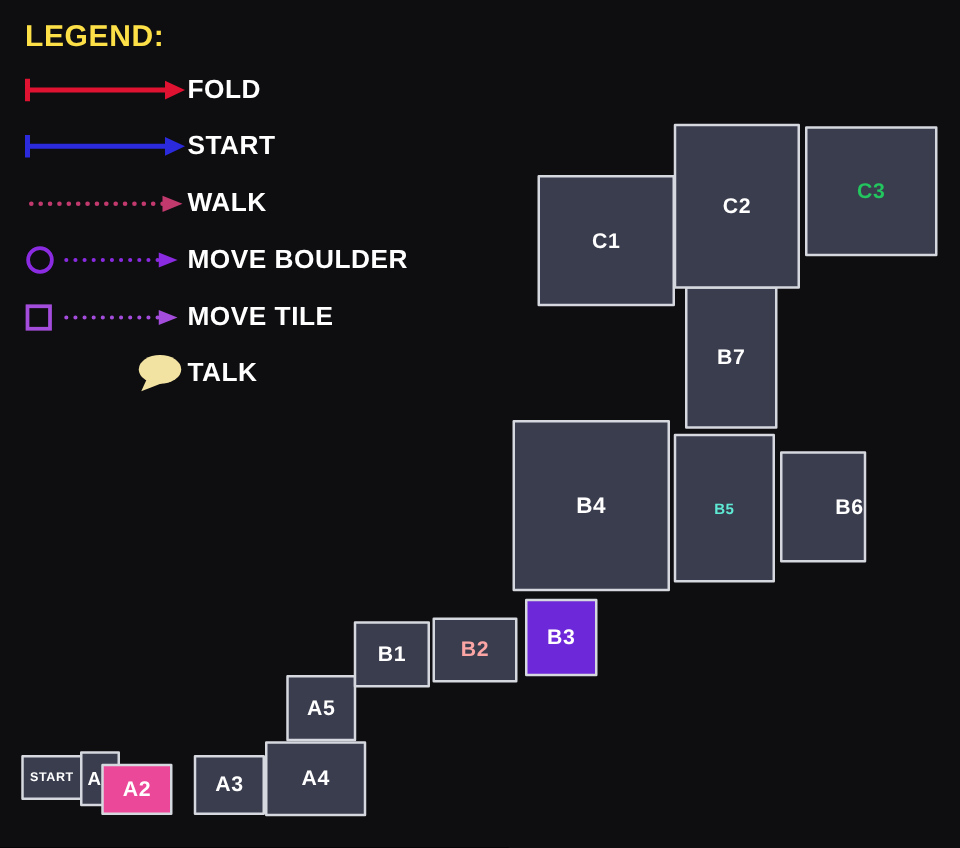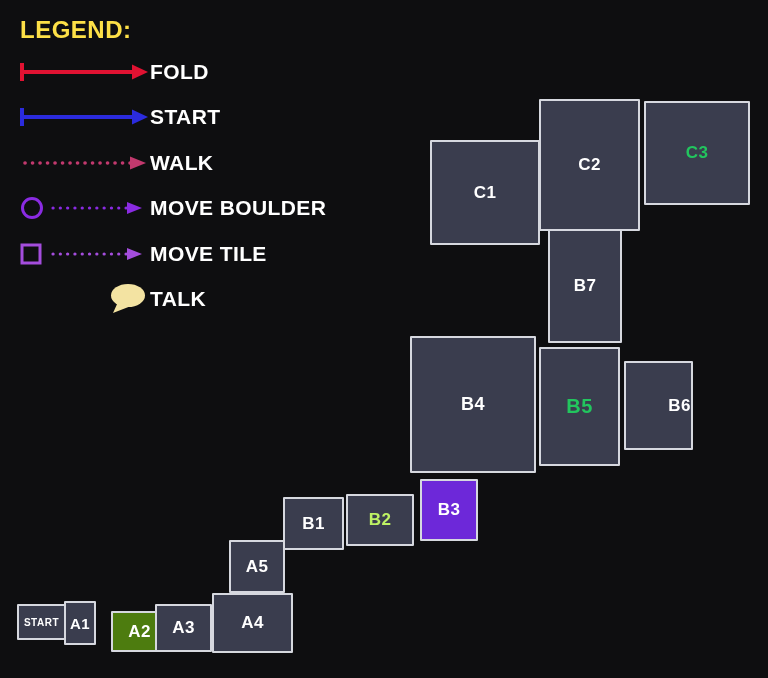--- a/index.html
+++ b/index.html
@@ -96,46 +96,46 @@
     </div>
   </div>
 
   <div class="map">
       <div class="tile" style="left: 17px; top: 604px; width: 49px; height: 36px; background: rgb(58, 61, 78); border-color: rgb(214, 216, 223);">
         <span class="tile-label" style="font-size: 10px; color: rgb(255, 255, 255);">START</span>
       </div>
       <div class="tile" style="left: 64px; top: 601px; width: 32px; height: 44px; background: rgb(58, 61, 78); border-color: rgb(214, 216, 223);">
         <span class="tile-label" style="font-size: 15px; color: rgb(255, 255, 255);">A1</span>
       </div>
-      <div class="tile" style="left: 111px; top: 611px; width: 57px; height: 41px; background: #4d7c0f; border-color: rgb(214, 216, 223);">
+      <div class="tile" style="left: 81px; top: 611px; width: 57px; height: 41px; background: #ec4899; border-color: rgb(214, 216, 223);">
         <span class="tile-label" style="font-size: 17px; color: rgb(255, 255, 255);">A2</span>
       </div>
       <div class="tile" style="left: 155px; top: 604px; width: 57px; height: 48px; background: rgb(58, 61, 78); border-color: rgb(214, 216, 223);">
         <span class="tile-label" style="font-size: 17px; color: rgb(255, 255, 255);">A3</span>
       </div>
       <div class="tile" style="left: 212px; top: 593px; width: 81px; height: 60px; background: rgb(58, 61, 78); border-color: rgb(214, 216, 223);">
         <span class="tile-label" style="font-size: 17px; color: rgb(255, 255, 255);">A4</span>
       </div>
       <div class="tile" style="left: 229px; top: 540px; width: 56px; height: 53px; background: rgb(58, 61, 78); border-color: rgb(214, 216, 223);">
         <span class="tile-label" style="font-size: 17px; color: rgb(255, 255, 255);">A5</span>
       </div>
       <div class="tile" style="left: 283px; top: 497px; width: 61px; height: 53px; background: rgb(58, 61, 78); border-color: rgb(214, 216, 223);">
         <span class="tile-label" style="font-size: 17px; color: rgb(255, 255, 255);">B1</span>
       </div>
       <div class="tile" style="left: 346px; top: 494px; width: 68px; height: 52px; background: rgb(58, 61, 78); border-color: rgb(214, 216, 223);">
-        <span class="tile-label" style="font-size: 17px; color: #bef264;">B2</span>
+        <span class="tile-label" style="font-size: 17px; color: #fca5a5;">B2</span>
       </div>
       <div class="tile" style="left: 420px; top: 479px; width: 58px; height: 62px; background: #6d28d9; border-color: rgb(214, 216, 223);">
         <span class="tile-label" style="font-size: 17px; color: rgb(255, 255, 255);">B3</span>
       </div>
       <div class="tile" style="left: 410px; top: 336px; width: 126px; height: 137px; background: rgb(58, 61, 78); border-color: rgb(214, 216, 223);">
         <span class="tile-label" style="font-size: 18px; color: rgb(255, 255, 255);">B4</span>
       </div>
       <div class="tile" style="left: 539px; top: 347px; width: 81px; height: 119px; background: rgb(58, 61, 78); border-color: rgb(214, 216, 223);">
-        <span class="tile-label" style="font-size: 20px; color: #22c55e;">B5</span>
+        <span class="tile-label" style="font-size: 12px; color: #5eead4;">B5</span>
       </div>
       <div class="tile" style="left: 624px; top: 361px; width: 69px; height: 89px; background: rgb(58, 61, 78); border-color: rgb(214, 216, 223); justify-content: flex-end;">
         <span class="tile-label" style="font-size: 17px; color: rgb(255, 255, 255);">B6</span>
       </div>
       <div class="tile" style="left: 548px; top: 229px; width: 74px; height: 114px; background: rgb(58, 61, 78); border-color: rgb(214, 216, 223);">
         <span class="tile-label" style="font-size: 17px; color: rgb(255, 255, 255);">B7</span>
       </div>
       <div class="tile" style="left: 430px; top: 100px; width: 110px; height: 105px; background: rgb(58, 61, 78); border-color: rgb(214, 216, 223); margin-top: 40px;">
         <span class="tile-label" style="font-size: 17px; color: rgb(255, 255, 255);">C1</span>
       </div>

